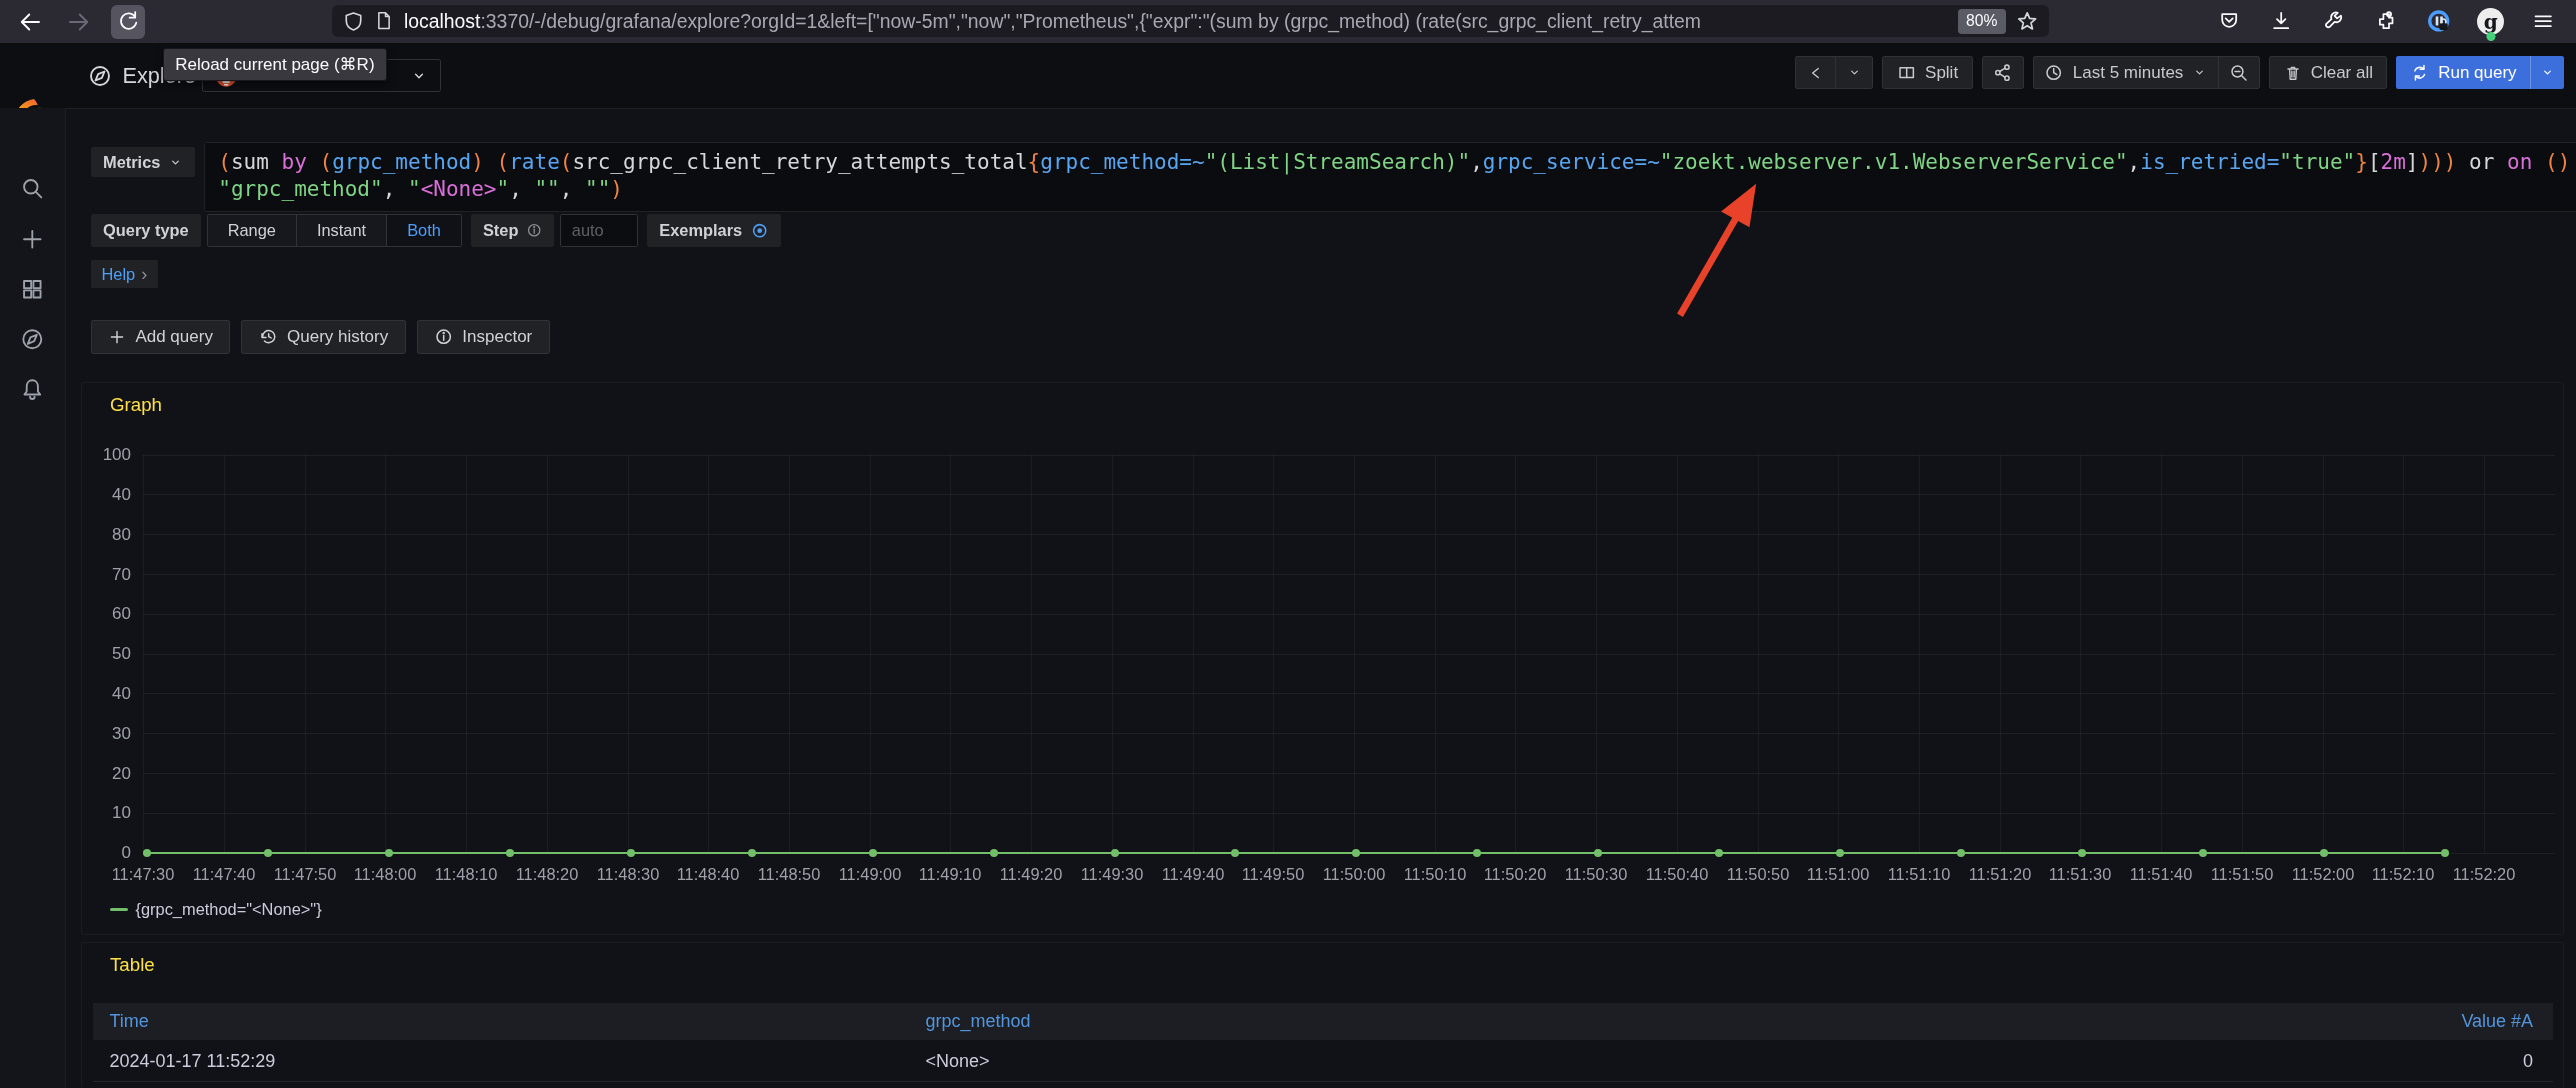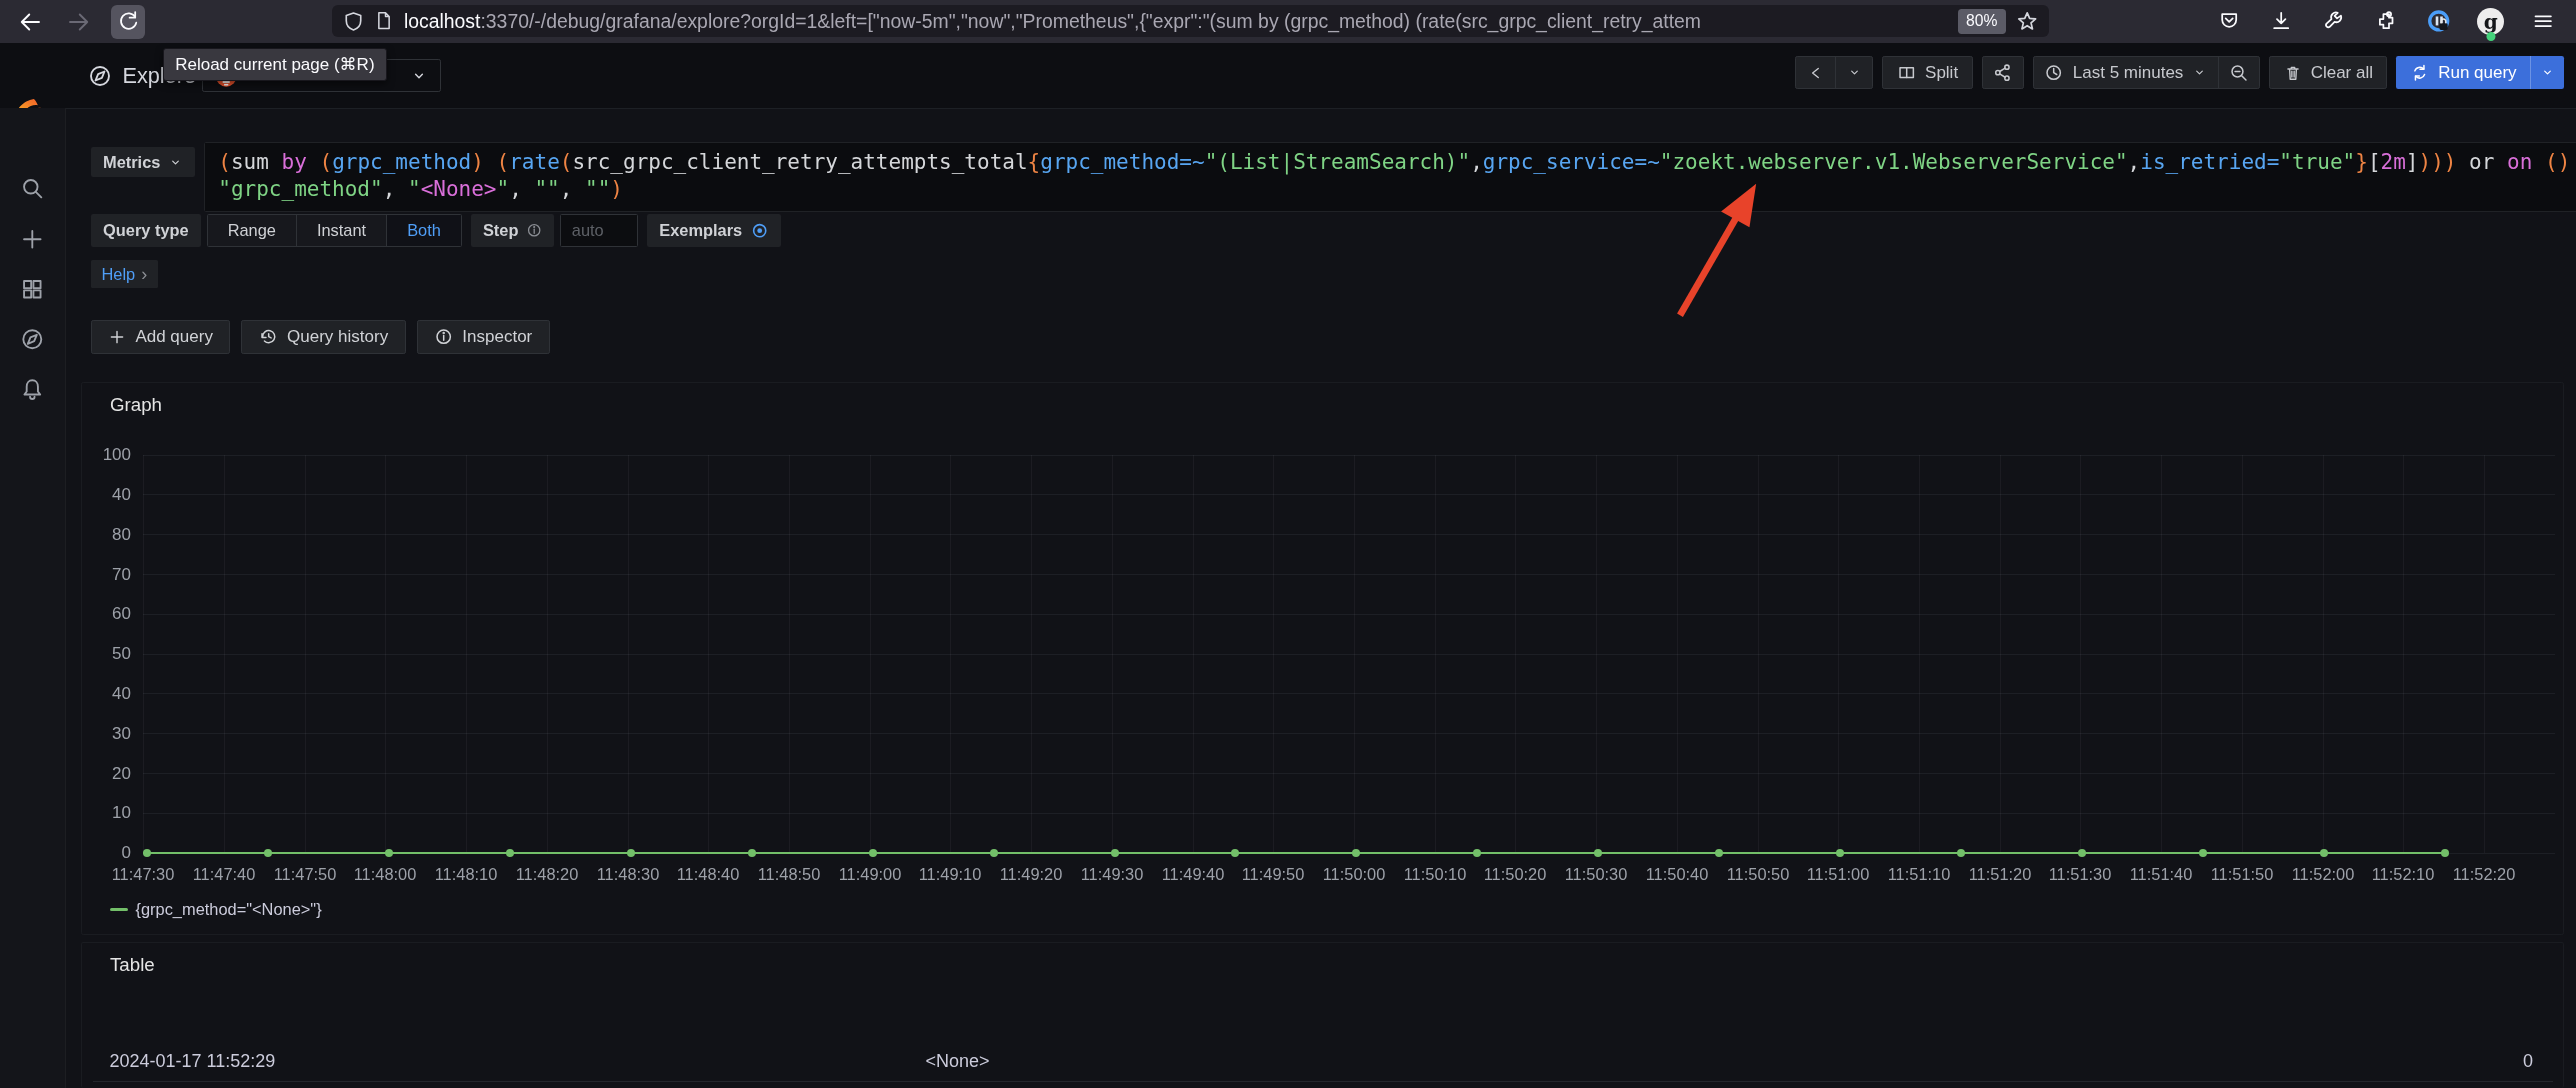--- a/index.html
+++ b/index.html
@@ -66,21 +66,21 @@
   .seg.sel{color:var(--blue);background:#101117}
   .autoinput{width:78px;height:33px;background:#0c0d10;border:0.7px solid var(--btn-bd);border-radius:1.5px;display:flex;align-items:center;padding:0 10.5px;font-size:16.4px;color:#5d6066}
   .helpchip{position:absolute;left:91px;top:260px;height:28px;background:var(--btn);border-radius:1.5px;display:flex;align-items:center;gap:6px;padding:0 10.5px;font-size:16.4px}
   .helpchip .h{color:var(--blue)} .helpchip .c{color:#8b8e94;font-size:18px}
 
   .actrow{position:absolute;left:91px;top:320px;display:flex;gap:11px}
   .abtn{height:34px;background:var(--btn);border:0.7px solid var(--btn-bd);border-radius:2.2px;display:flex;align-items:center;gap:9px;padding:0 16.4px;font-size:17px;font-weight:500;color:#d0d2d6}
 
   
   .panel{position:absolute;background:var(--bg);border:0.7px solid #1a1c21;border-radius:2.2px}
-  .ptitle{position:absolute;left:28px;top:11.2px;font-size:18.7px;font-weight:500;color:#e5e5e5}
+  .ptitle{position:absolute;left:28px;top:11.2px;font-size:18.7px;font-weight:500;color:#fde047}
   #graph-panel{left:81px;top:382px;width:2483px;height:553px}
   #plot{position:absolute;left:0;top:0;width:100%;height:100%}
   .hgrid{position:absolute;height:0.7px;background:rgba(204,212,220,.07);left:61px;width:2412px}
   .vgrid{position:absolute;width:0.7px;background:rgba(204,212,220,.06);top:72px;height:398px}
   .ylab{position:absolute;left:0;width:49px;text-align:right;font-size:17px;color:var(--dim);line-height:21px}
   .xlab{position:absolute;width:112px;margin-left:-56px;text-align:center;font-size:16.4px;color:var(--dim);top:482px}
   .sline{position:absolute;height:2.2px;background:var(--green);border-radius:1.5px}
   .sdot{position:absolute;width:8.2px;height:8.2px;border-radius:50%;background:var(--green)}
   .legend{position:absolute;left:28px;top:517px;display:flex;align-items:center;gap:7.5px}
   .lmark{width:18px;height:3.7px;border-radius:1.5px;background:var(--green)}
@@ -490,20 +490,25 @@
         <div class="sdot" style="left: 2359px; top: 466px; background: rgb(115, 191, 105);"></div>
       </div>
     <div class="legend">
       <div class="lmark"></div>
       <div class="ltxt">{grpc_method="&lt;None&gt;"}</div>
     </div>
   </div>
 
   <div class="panel" id="table-panel">
     <div class="ptitle">Table</div>
+    <div class="thead" id="thead">
+        <div class="th" style="left: 17px;">Time</div>
+        <div class="th" style="left: 833px;">grpc_method</div>
+        <div class="th" style="right: 19.4px;">Value #A</div>
+      </div>
     <div id="tbody">
         <div class="trow">
           <div class="td" style="left: 17px;">2024-01-17 11:52:29</div>
           <div class="td" style="left: 833px;">&lt;None&gt;</div>
           <div class="td" style="right: 19.4px;">0</div>
         </div>
       </div>
   </div>
 
   <svg class="arrow-annot" width="2576" height="1089" viewBox="0 0 3450 1458">

